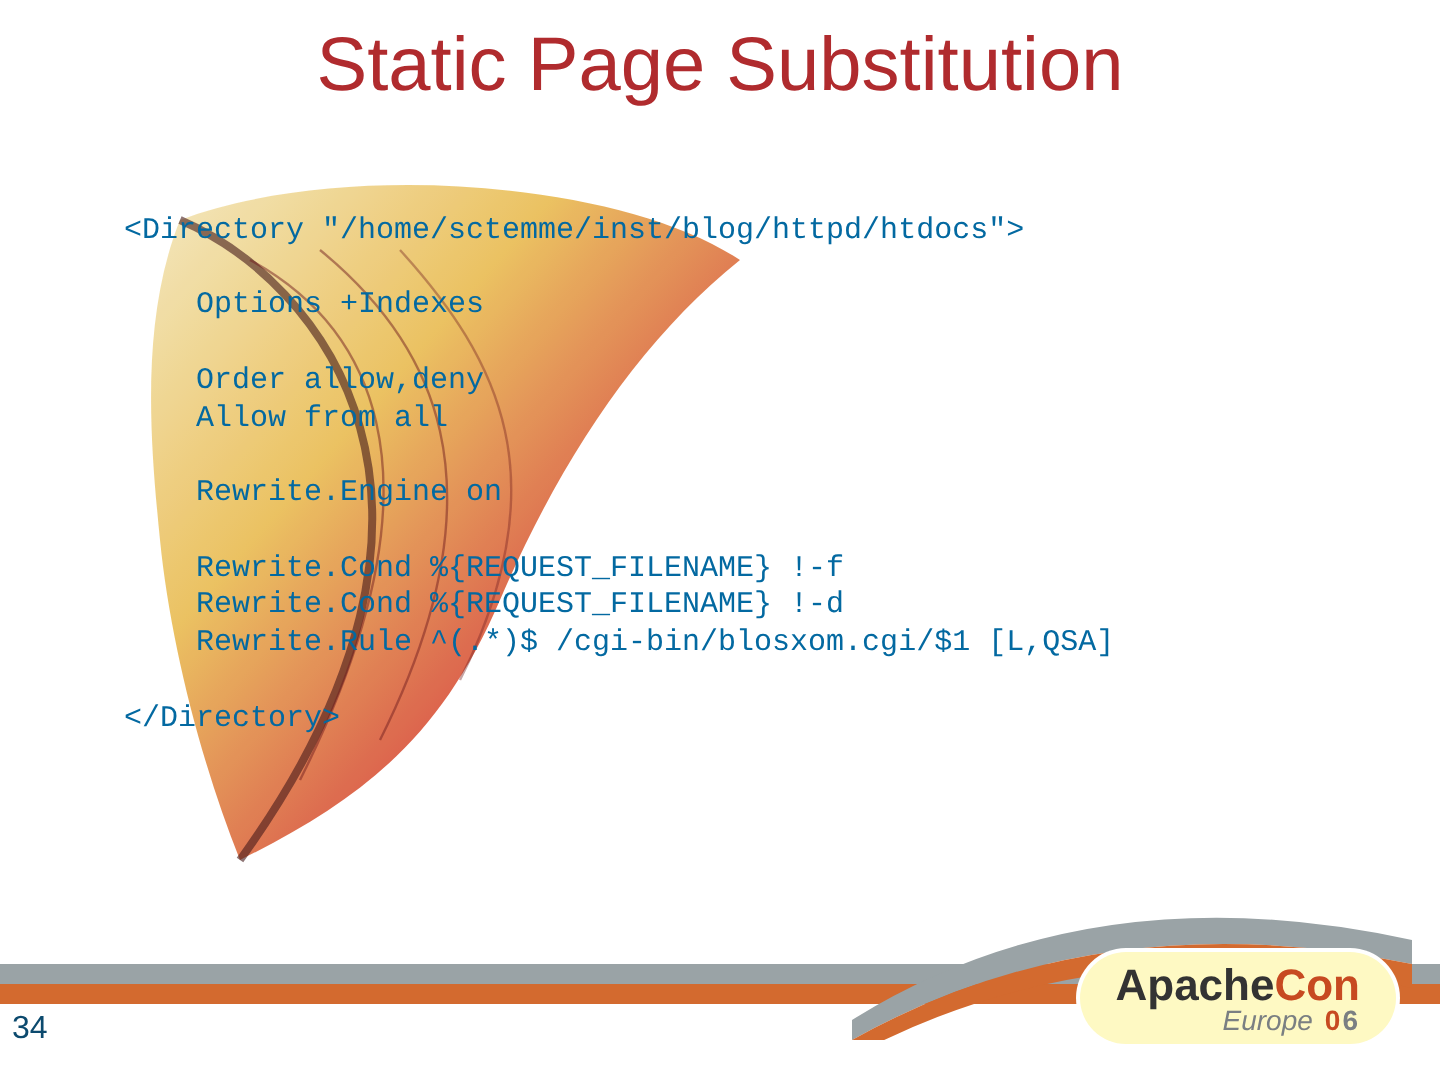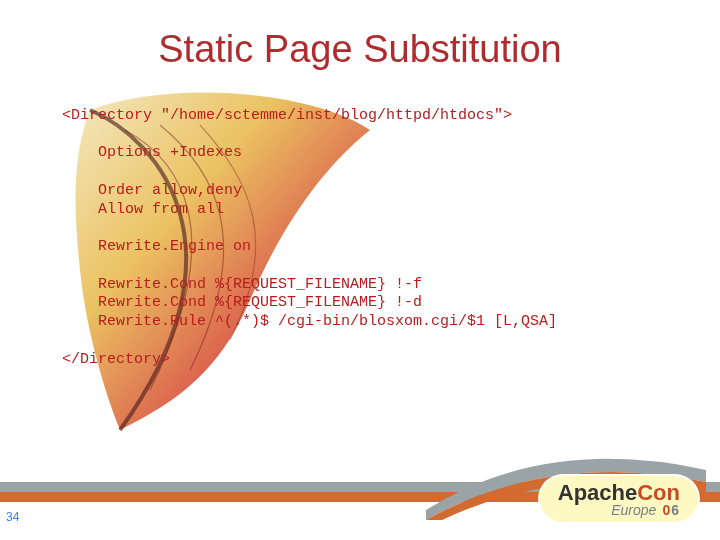--- a/index.html
+++ b/index.html
@@ -1,20 +1,20 @@
 <!DOCTYPE html>
 <html><head>
 <meta charset="utf-8">
 <style>
   html,body{margin:0;padding:0;width:720px;height:540px;overflow:hidden;font-family:Verdana,Geneva,sans-serif;background:#fff;}
   .slide{position:relative;width:720px;height:540px;background:#fff;}
   .feather{position:absolute;left:30px;top:70px;pointer-events:none;opacity:0.95;}
-  .title{position:absolute;left:0;right:0;top:28px;text-align:center;font-size:38px;font-weight:400;color:#B02B2E;font-family:Verdana,Geneva,sans-serif;}
-  .code{position:absolute;left:62px;top:88px;right:30px;font-family:"Courier New",Courier,monospace;font-size:15px;line-height:1.25;color:#b91c1c;white-space:pre;}
-  .pagenum{position:absolute;left:6px;bottom:16px;font-size:12px;color:#3b82f6;font-family:Verdana,sans-serif;}
+  .title{position:absolute;left:0;right:0;top:12px;text-align:center;font-size:38px;font-weight:400;color:#B02B2E;font-family:Verdana,Geneva,sans-serif;}
+  .code{position:absolute;left:62px;top:88px;right:30px;font-family:"Courier New",Courier,monospace;font-size:15px;line-height:1.25;color:#0369a1;white-space:pre;}
+  .pagenum{position:absolute;left:6px;bottom:16px;font-size:16px;color:#0c4a6e;font-family:Verdana,sans-serif;}
   .footer-band{position:absolute;left:0;right:0;bottom:38px;height:20px;}
   .footer-band .grey{position:absolute;left:0;right:0;top:0;height:10px;background:#9aa3a6;}
   .footer-band .orange{position:absolute;left:0;right:0;top:10px;height:10px;background:#d36a2f;}
   .logo{position:absolute;right:22px;bottom:18px;background:#fef9c3;border-radius:30px;padding:6px 18px 4px 18px;box-shadow:0 0 0 2px #fff;}
   .logo-top{font-family:Verdana,sans-serif;font-weight:700;font-size:22px;color:#333;line-height:1;}
   .logo-top .con{color:#c74a21;}
   .logo-sub{display:flex;align-items:flex-end;gap:6px;font-family:Verdana,sans-serif;font-style:italic;font-size:14px;color:#7a7f82;justify-content:flex-end;margin-top:-2px;}
   .logo-sub .yr{font-style:normal;font-weight:700;letter-spacing:1px;}
   .logo-sub .yr .z{color:#c74a21;}
   .logo-sub .yr .s{color:#7a7f82;}

